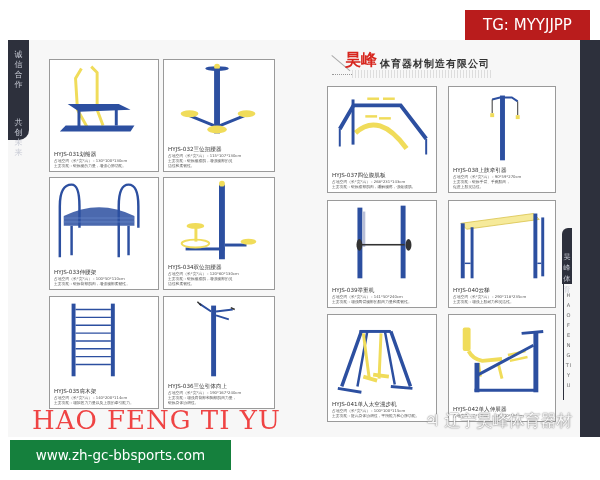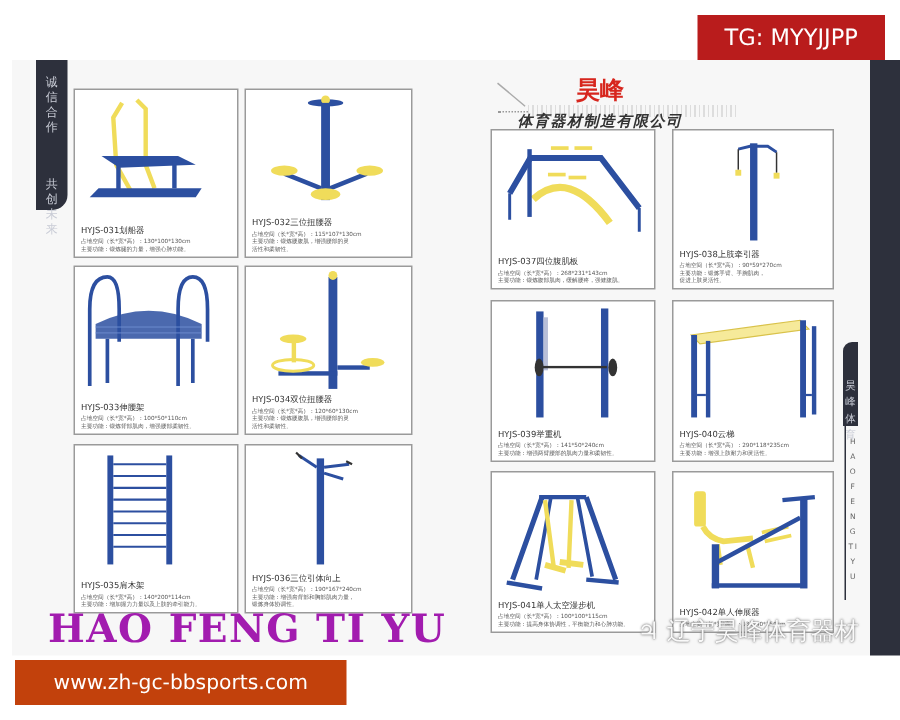--- a/index.html
+++ b/index.html
@@ -1,49 +1,49 @@
 <!DOCTYPE html>
 <html><head>
 <meta charset="utf-8">
 <style>
   * { box-sizing: border-box; margin: 0; padding: 0; }
   html, body { width: 600px; height: 480px; overflow: hidden; background: #ffffff; font-family: "DejaVu Sans", sans-serif; }
   .stage { position: relative; width: 600px; height: 480px; background: #fff; }
 
   .page { position: absolute; left: 8px; top: 40px; width: 580px; height: 397px; background: #f7f7f7; }
-  .left-tab { position: absolute; left: 24px; top: 40px; width: 21px; height: 100px; background: #2d303c; border-bottom-right-radius: 10px; }
+  .left-tab { position: absolute; left: 8px; top: 40px; width: 21px; height: 100px; background: #2d303c; border-bottom-right-radius: 10px; }
   .left-tab::after { content: ""; position: absolute; left: 0; right: 0; bottom: -3px; height: 6px; border-bottom-right-radius: 10px; background: #c36a5a; z-index: -1; }
   .left-tab .vtext { position: absolute; left: 4px; top: 10px; width: 13px; font-size: 8px; line-height: 10px; color: #c9ccd6; text-align: center; word-break: break-all; }
   .left-tab .vtext2 { top: 58px; margin-top: 20px; }
 
   .right-bar { position: absolute; left: 580px; top: 40px; width: 20px; height: 397px; background: #2d303c; }
   .right-tab { position: absolute; left: 562px; top: 222px; width: 12px; height: 150px; }
   .right-tab .dark { position: absolute; left: 0; top: 6px; width: 10px; height: 56px; background: #2d303c; border-top-left-radius: 6px; }
   .right-tab .dark::before { content: ""; position: absolute; left: 0; top: -3px; width: 10px; height: 6px; background: #b0675a; border-top-left-radius: 6px; z-index: -1; }
   .right-tab .cn { position: absolute; left: 1px; top: 24px; width: 8px; font-size: 7px; line-height: 11px; color: #c9ccd6; text-align: center; word-break: break-all; }
   .right-tab .line { position: absolute; left: 1px; top: 62px; width: 1px; height: 116px; background: #2d303c; }
   .right-tab .en { position: absolute; left: 3px; top: 68px; width: 8px; font-size: 5px; line-height: 10px; color: #666; text-align: center; word-break: break-all; letter-spacing: 1px; }
 
-  .brand { position: absolute; left: 345px; top: 50px; display: flex; align-items: center; gap: 3px; flex-direction: column; }
+  .brand { position: absolute; left: 345px; top: 50px; display: flex; align-items: flex-end; gap: 3px; }
   .brand .hi { color: #d7261e; font-size: 16px; font-weight: bold; }
-  .brand .rest { color: #333; font-size: 10px; font-weight: bold; letter-spacing: 1px; font-style: italic; }
+  .brand .rest { color: #333; font-size: 10px; font-weight: bold; letter-spacing: 1px; }
   .brand-deco { position: absolute; left: 332px; top: 55px; width: 20px; height: 20px; border-bottom: 1px dotted #999; }
   .brand-deco::before { content: ""; position: absolute; left: 0; top: 0; width: 24px; height: 1px; background: #aaa; transform: rotate(40deg); transform-origin: left top; }
   .brand-stripes { position: absolute; left: 352px; top: 70px; width: 140px; height: 8px; background: repeating-linear-gradient(90deg, #ddd 0 1px, transparent 1px 3px); }
 
   .card { position: absolute; background: #fff; border: 1px solid #9a9a9a; }
   .card .illus { position: absolute; left: 0; top: 0; width: 100%; }
   .card .cap { position: absolute; left: 4px; bottom: 3px; right: 3px; }
   .card .model { font-size: 5.6px; color: #333; line-height: 8px; white-space: nowrap; }
   .card .spec { font-size: 3.8px; color: #555; line-height: 5px; white-space: nowrap; overflow: hidden; }
 
-  .title-en { position: absolute; left: 32px; top: 405px; font-family: "DejaVu Serif", serif; font-weight: bold; font-size: 26px; color: #a21caf; letter-spacing: 1px; }
+  .title-en { position: absolute; left: 32px; top: 405px; font-family: "DejaVu Serif", serif; font-weight: normal; font-size: 26px; color: #ef4444; letter-spacing: 1px; }
 
   .tg { position: absolute; left: 465px; top: 10px; width: 125px; height: 30px; background: #b91c1c; color: #fff; font-size: 15px; line-height: 30px; text-align: center; }
-  .url { position: absolute; left: 10px; top: 440px; width: 221px; height: 30px; background: #c2410c; color: #fff; font-size: 13.5px; line-height: 30px; text-align: center; }
+  .url { position: absolute; left: 10px; top: 440px; width: 221px; height: 30px; background: #15803d; color: #fff; font-size: 13.5px; line-height: 30px; text-align: center; }
   .wm { position: absolute; left: 425px; top: 411px; font-size: 16px; color: rgba(255,255,255,0.95); text-shadow: 0 0 1px #777, 0 0 2px #888; white-space: nowrap; }
 </style>
 </head>
 <body>
 
 <div class="stage">
 
   <div class="page"></div>
 
   <div class="left-tab">

